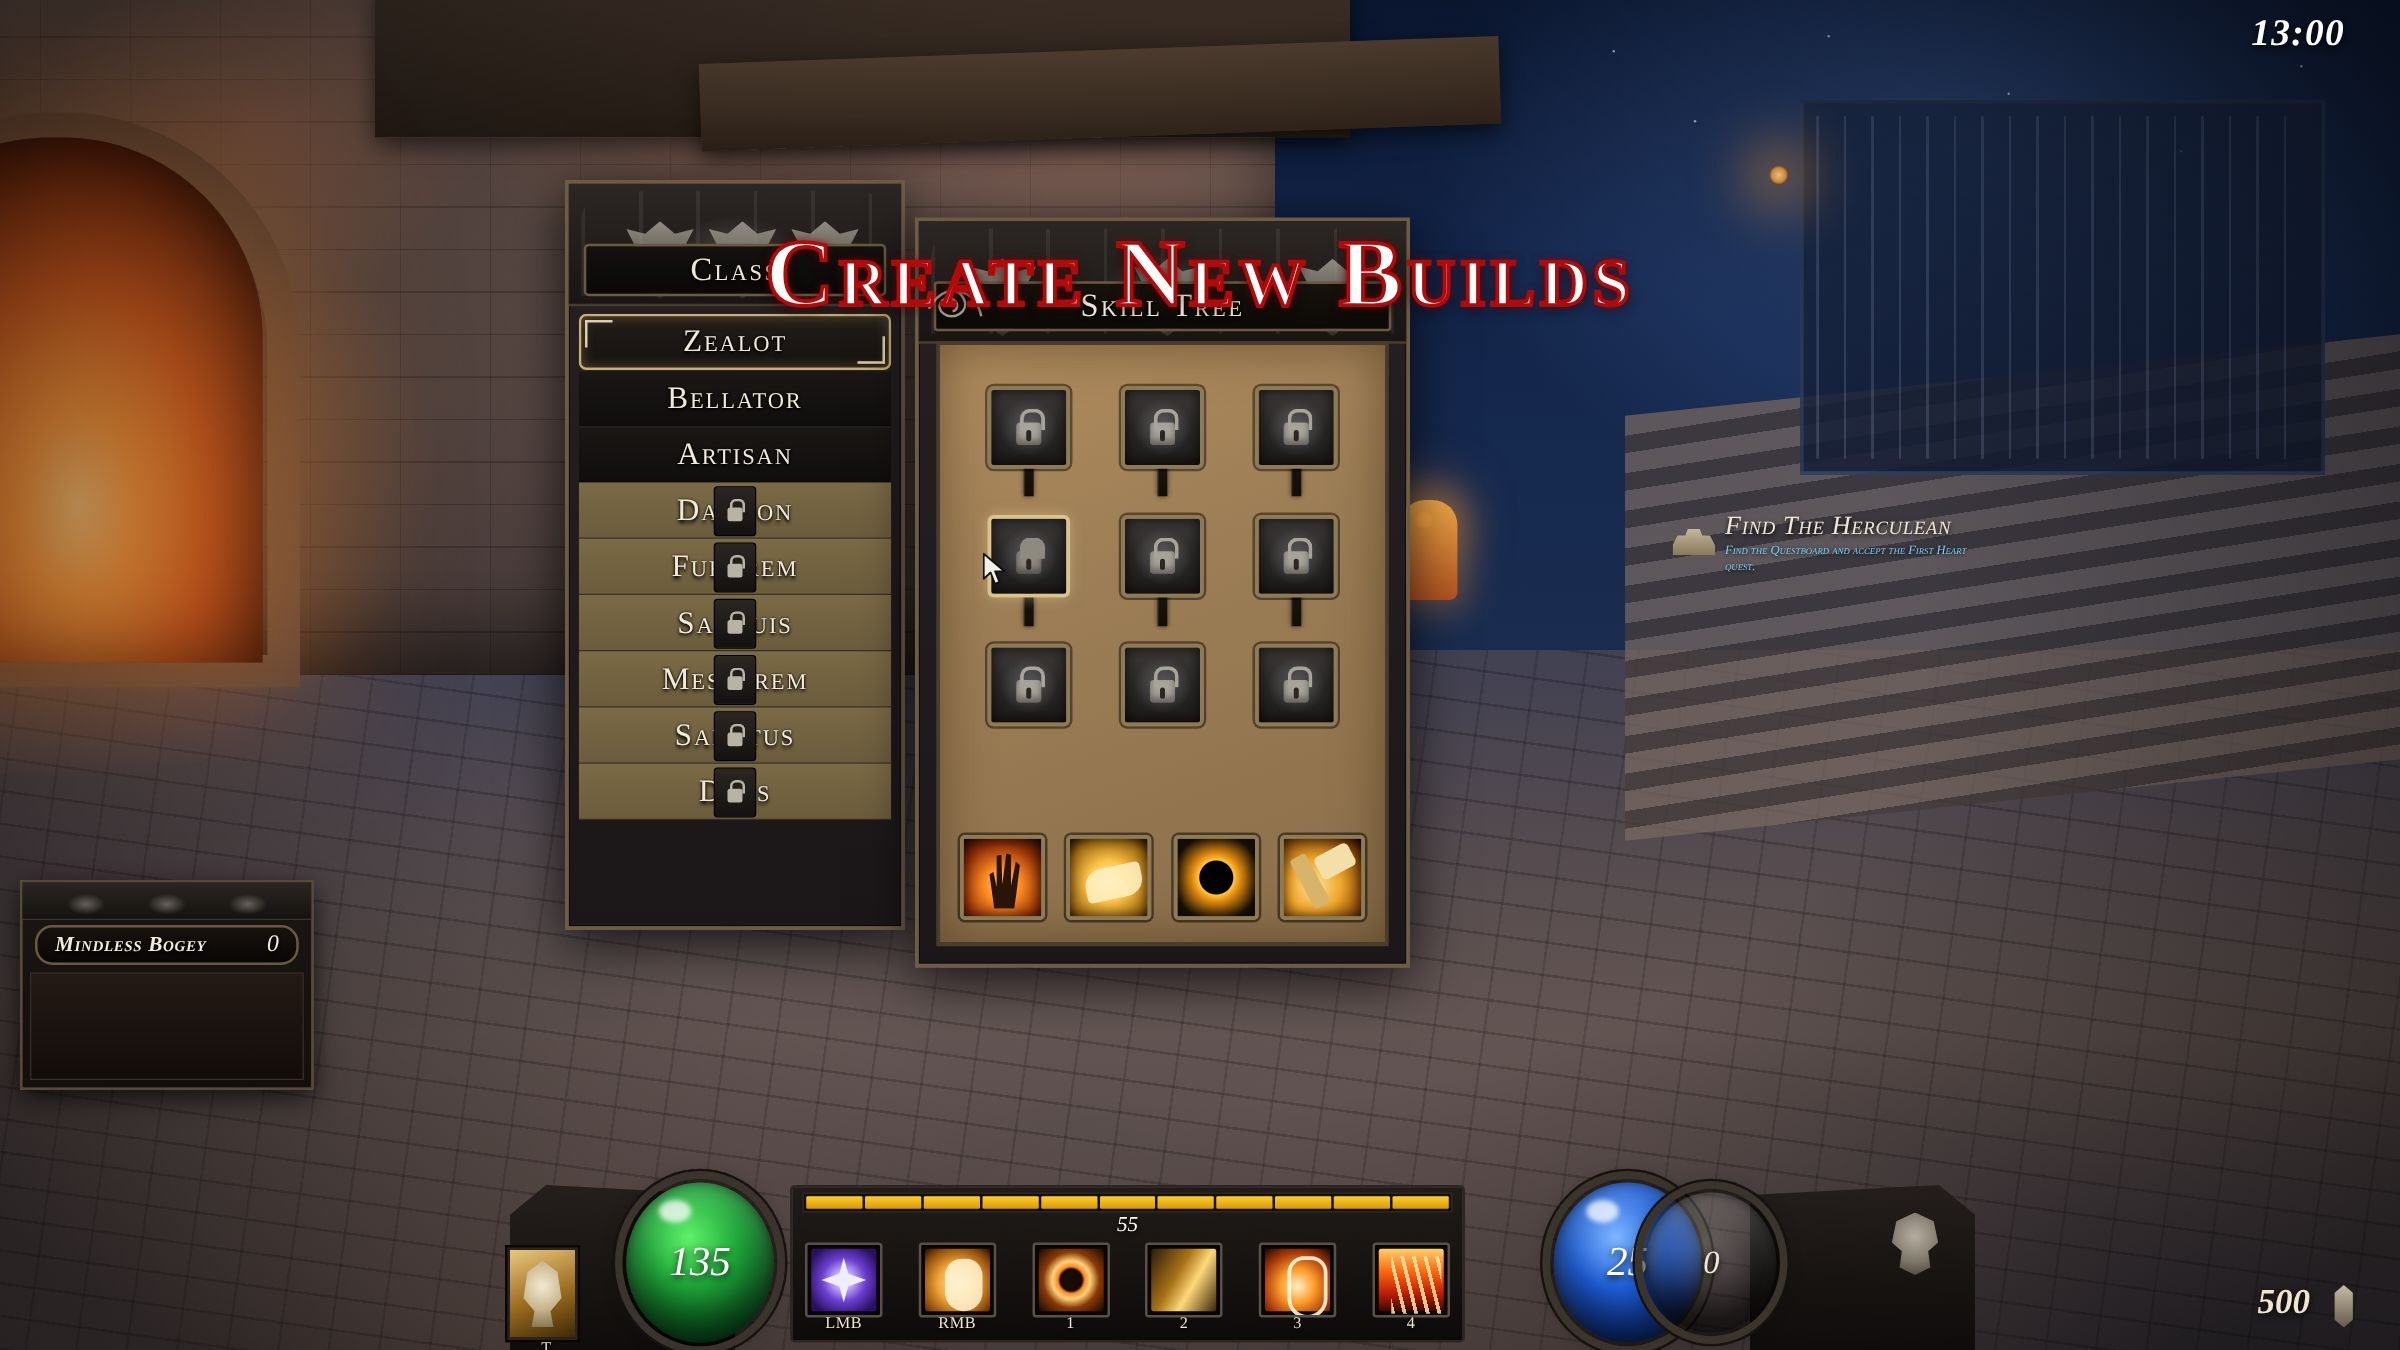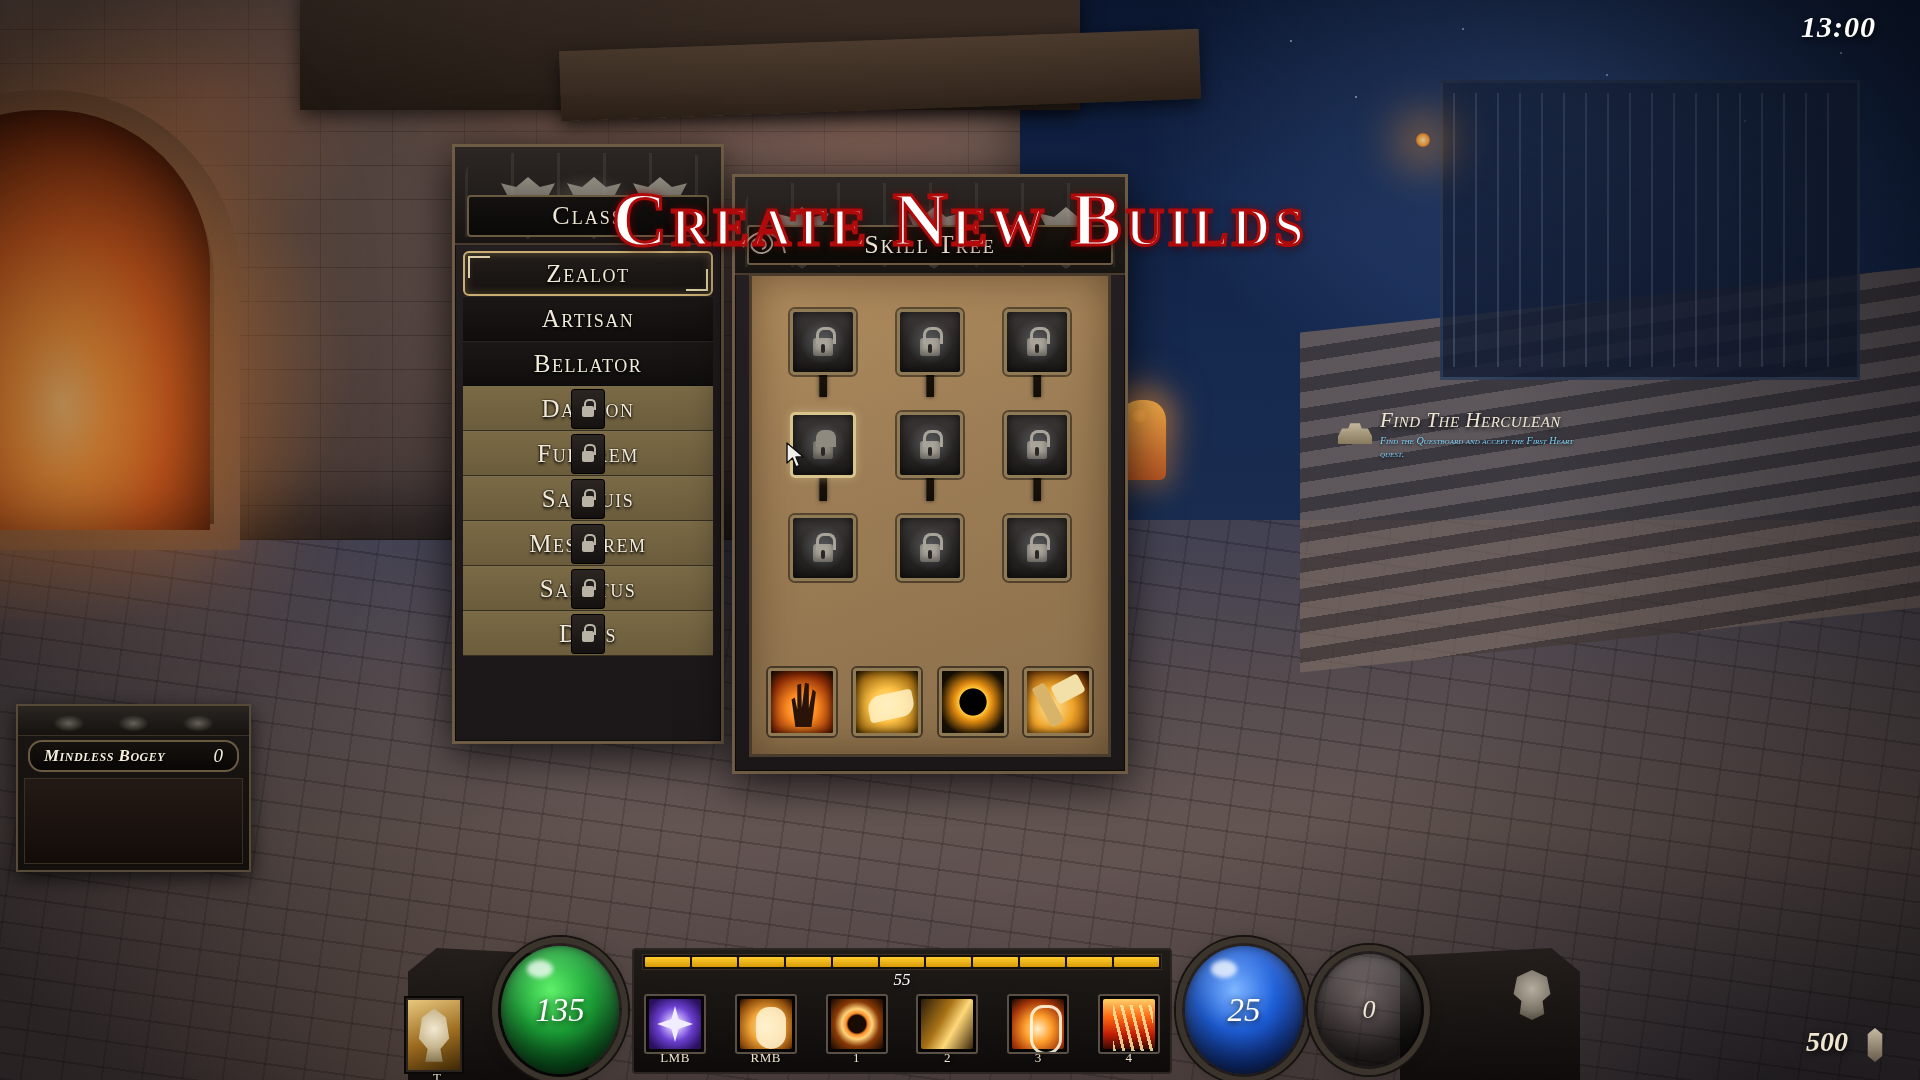--- a/index.html
+++ b/index.html
@@ -348,21 +348,21 @@
   .orb .glass{ position:absolute; inset:0; border-radius:50%;
     box-shadow: inset 0 -20px 34px rgba(0,0,0,.55), inset 0 12px 24px rgba(255,255,255,.18), 0 0 18px rgba(0,0,0,.8); }
   .orb .ring{ position:absolute; inset:-9px; border-radius:50%; border:6px solid #3a342c;
     box-shadow:0 0 0 2px #15120f, inset 0 0 12px rgba(0,0,0,.7); }
   .orb .spec{ position:absolute; left:26px; top:14px; width:26px; height:18px; border-radius:50%;
     background:rgba(255,255,255,.75); filter:blur(2px); }
   .orb .val{ position:absolute; inset:0; display:flex; align-items:center; justify-content:center;
     font-style:italic; font-size:33px; color:#fff; text-shadow:0 2px 6px rgba(0,0,0,.9); }
   #health-orb{ left:501px; bottom:6px; }
   #health-orb .glass{ background:radial-gradient(circle at 42% 34%, #5ff06a 0%, #1ea83a 38%, #0d6b24 68%, #053312 100%); }
-  #mana-orb{ left:1185px; bottom:6px; }
+  #mana-orb{ left:1243px; bottom:6px; }
   #mana-orb .glass{ background:radial-gradient(circle at 42% 34%, #7fb6ff 0%, #1f62e0 38%, #123a9b 70%, #061a48 100%); }
   #empty-orb{ left:1317px; bottom:14px; width:104px; height:112px; }
   #empty-orb .glass{ background:radial-gradient(circle at 45% 35%, rgba(255,255,255,.18), rgba(0,0,0,.25) 70%); }
   #empty-orb .val{ font-size:26px; color:#f0e8d6; }
 
   .hud-wing{
     position:absolute; bottom:0; width:180px; height:132px;
     background:linear-gradient(180deg,rgba(34,29,26,.94),rgba(14,11,10,.98));
     clip-path:polygon(16% 0,100% 6%,100% 100%,0 100%,0 18%);
   }
@@ -506,24 +506,24 @@
         <span class="cap-title">Class</span>
       </div>
     </div>
     <div class="class-list" id="class-list">
         <div class="class-row unlocked selected">
           <div class="corner-tl"></div>
           <div class="corner-br"></div>
           <span class="class-name">Zealot</span>
         </div>
         <div class="class-row unlocked">
+          <span class="class-name">Bellator</span>
+        </div>
+        <div class="class-row unlocked">
           <span class="class-name">Artisan</span>
-        </div>
-        <div class="class-row unlocked">
-          <span class="class-name">Bellator</span>
         </div>
         <div class="class-row locked">
           <span class="class-name">Daemon</span>
           <div class="lock-badge">
             <div class="lock-glyph"></div>
           </div>
         </div>
         <div class="class-row locked">
           <span class="class-name">Furorem</span>
           <div class="lock-badge">

